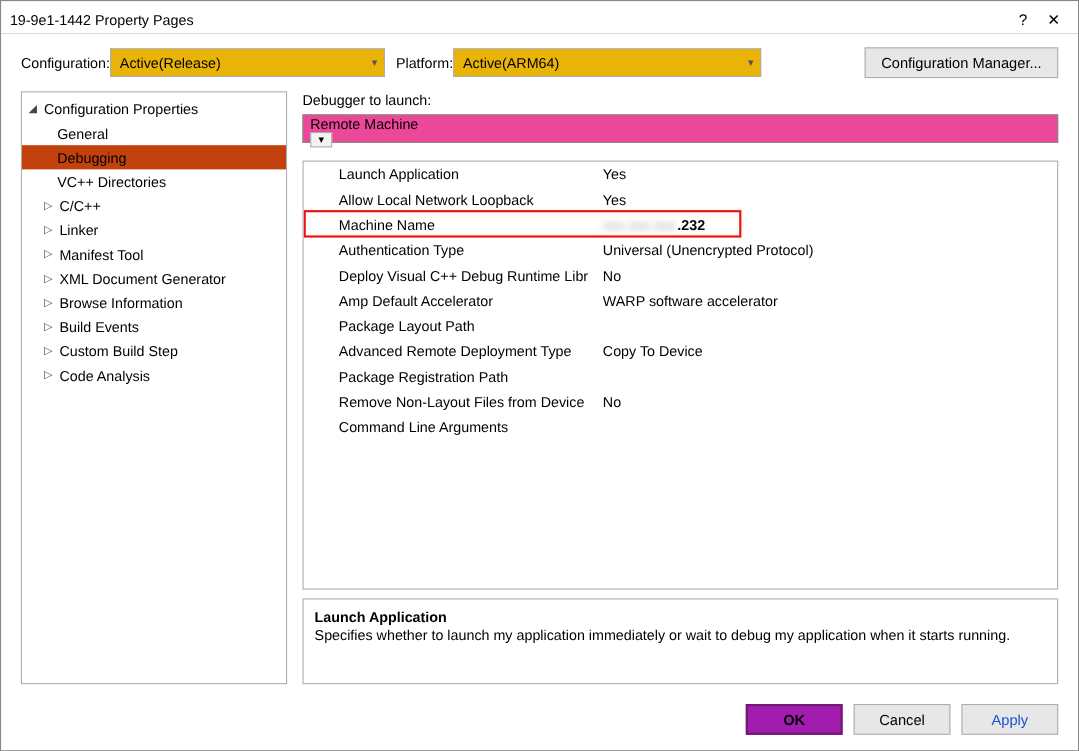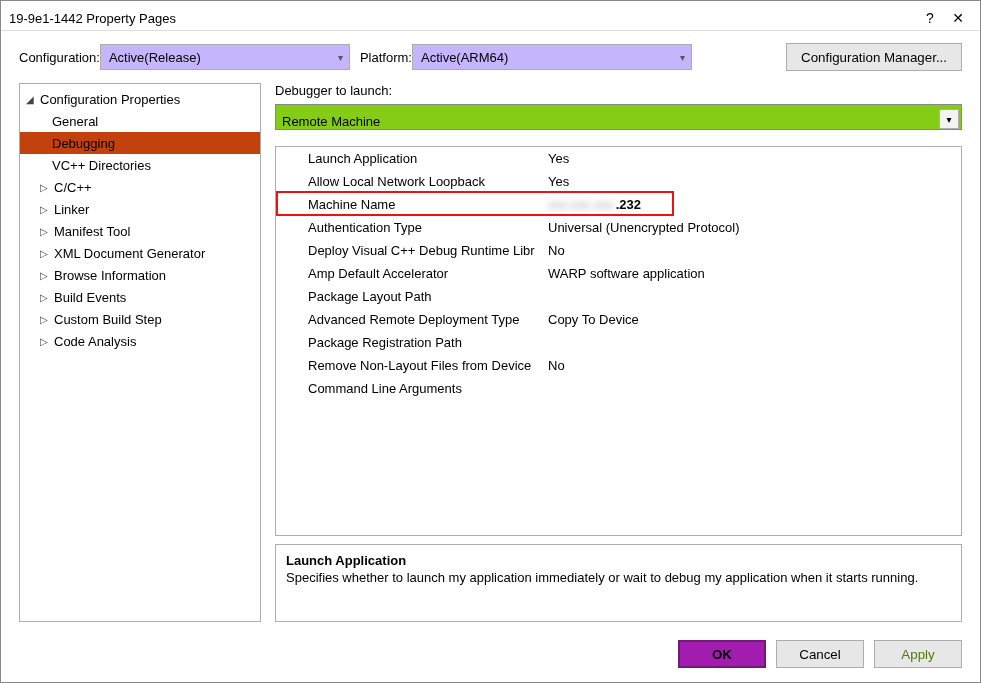--- a/index.html
+++ b/index.html
@@ -25,21 +25,21 @@
 .titlebar-btn { width: 28px; text-align: center; font-size: 14px; cursor: default; }
 .toprow {
   display: flex;
   align-items: center;
   padding: 12px 18px 8px 18px;
 }
 .toprow label { font-size: 13px; }
 .combo {
   height: 26px;
   border: 1px solid #adadad;
-  background: #c4b5fd;
+  background: #eab308;
   display: flex;
   align-items: center;
   justify-content: space-between;
   padding: 0 6px 0 8px;
   cursor: default;
 }
 .combo .chev { font-size: 10px; color: #555; }
 .cfg-btn {
   height: 28px;
   border: 1px solid #adadad;
@@ -76,25 +76,26 @@
 }
 .tree-item .lbl { padding-left: 2px; }
 .tree-child { padding-left: 30px; }
 .tree-sub { padding-left: 20px; }
 .tree-item.selected { background: #c2410c; }
 .right-col { flex: 1; display: flex; flex-direction: column; min-width: 0; }
 .inner-label { font-size: 13px; margin-bottom: 6px; }
 .debugger-combo {
   height: 26px;
   border: 1px solid #888;
-  background: #84cc16;
-  display: flex;
-  align-items: flex-end;
+  background: #ec4899;
+  display: flex;
+  align-items: flex-start;
   justify-content: space-between;
   padding: 0 2px 0 6px;
+  flex-direction: column;
 }
 .debugger-combo .chevbox {
   width: 20px; height: 20px;
   border: 1px solid #adadad;
   background: #f3f3f3;
   display: flex; align-items: center; justify-content: center;
   font-size: 10px;
 }
 .grid {
   border: 1px solid #adadad;
@@ -137,21 +138,21 @@
   gap: 10px;
   padding: 8px 18px 14px 0;
 }
 .dlg-btn {
   width: 88px; height: 28px;
   border: 1px solid #adadad;
   background: #e7e7e7;
   cursor: default;
 }
 .dlg-btn.primary { border: 2px solid #701a75; background: #a21caf; font-weight: bold; }
-.dlg-btn.disabled { color: #4d7c0f; }
+.dlg-btn.disabled { color: #1d4ed8; }
 </style>
 </head>
 <body>
 
 <div class="titlebar">
   <div class="titlebar-title">19-9e1-1442 Property Pages</div>
   <div class="titlebar-btn">?</div>
   <div class="titlebar-btn">✕</div>
 </div>
 
@@ -247,21 +248,21 @@
             <tr>
               <td class="name">Authentication Type</td>
               <td class="val">Universal (Unencrypted Protocol)</td>
             </tr>
             <tr>
               <td class="name">Deploy Visual C++ Debug Runtime Libr</td>
               <td class="val">No</td>
             </tr>
             <tr>
               <td class="name">Amp Default Accelerator</td>
-              <td class="val">WARP software application</td>
+              <td class="val">WARP software accelerator</td>
             </tr>
             <tr>
               <td class="name">Package Layout Path</td>
               <td class="val"></td>
             </tr>
             <tr>
               <td class="name">Advanced Remote Deployment Type</td>
               <td class="val">Copy To Device</td>
             </tr>
             <tr>

